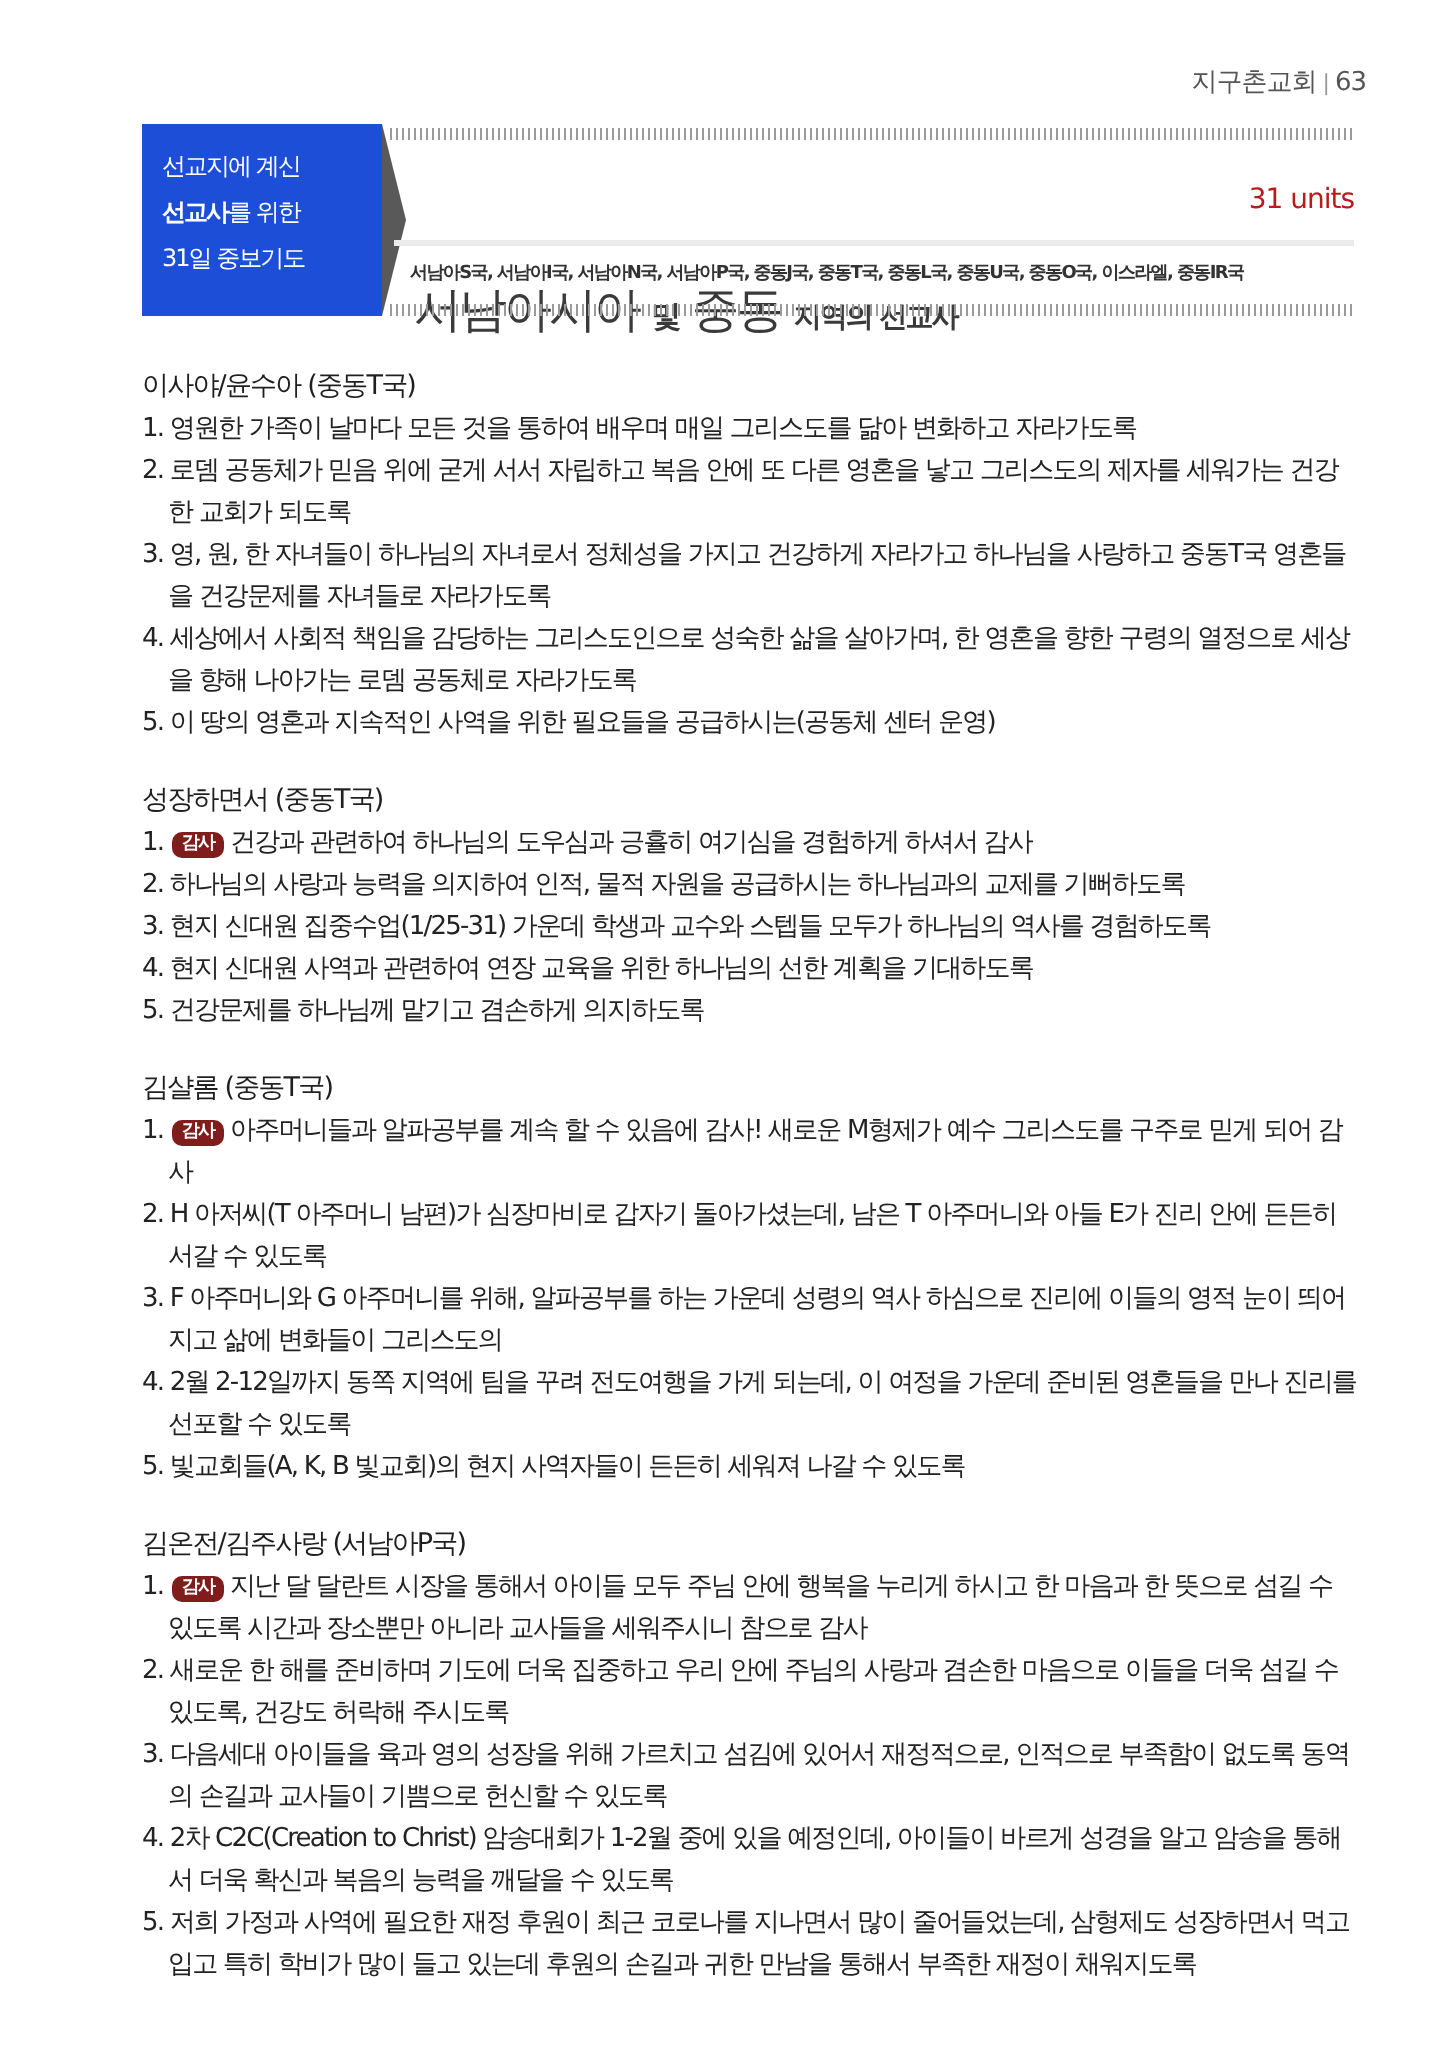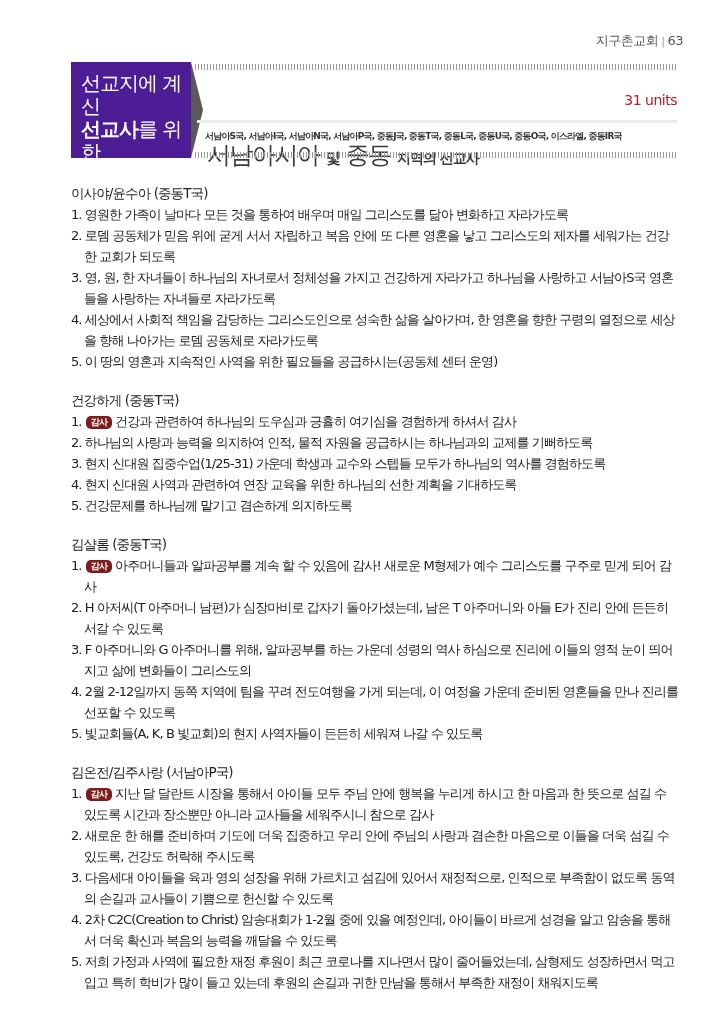--- a/index.html
+++ b/index.html
@@ -10,22 +10,22 @@
   }
   .page-header {
     position: absolute; top: 32px; right: 40px;
     font-size: 13px; color: #555; letter-spacing: -0.5px;
   }
   .page-header .sep { color: #999; margin: 0 3px; font-size: 11px; }
 
   .banner { position: absolute; left: 71px; top: 62px; width: 606px; height: 96px; }
   .banner-box {
     position: absolute; left: 0; top: 0; width: 120px; height: 96px;
-    background: #4c1d95; color: #fff;
-    font-size: 20px; line-height: 23px; letter-spacing: -1px;
+    background: #1d4ed8; color: #fff;
+    font-size: 12px; line-height: 23px; letter-spacing: -1px;
     padding: 10px 0 0 10px; box-sizing: border-box;
   }
   .banner-box b { font-weight: bold; }
   .banner-arrow {
     position: absolute; left: 120px; top: 0; width: 0; height: 0;
     border-top: 48px solid transparent; border-bottom: 48px solid transparent;
     border-left: 12px solid #595959;
   }
   .dotline {
     position: absolute; left: 124px; right: 0; height: 6px;
@@ -90,26 +90,26 @@
   <div class="banner-rule"></div>
   <div class="banner-countries">서남아S국, 서남아I국, 서남아N국, 서남아P국, 중동J국, 중동T국, 중동L국, 중동U국, 중동O국, 이스라엘, 중동IR국</div>
   <div class="dotline bottom"></div>
 </div>
 
 <div class="content" id="content">
     <div class="section">
       <div class="name-line"><span class="name">이사야/윤수아</span> <span>(중동T국)</span></div>
       <div class="item"><span>1.</span> <span>영원한 가족이 날마다 모든 것을 통하여 배우며 매일 그리스도를 닮아 변화하고 자라가도록</span></div>
       <div class="item"><span>2.</span> <span>로뎀 공동체가 믿음 위에 굳게 서서 자립하고 복음 안에 또 다른 영혼을 낳고 그리스도의 제자를 세워가는 건강한 교회가 되도록</span></div>
-      <div class="item"><span>3.</span> <span>영, 원, 한 자녀들이 하나님의 자녀로서 정체성을 가지고 건강하게 자라가고 하나님을 사랑하고 서남아S국 영혼들을 사랑하는 자녀들로 자라가도록</span></div>
+      <div class="item"><span>3.</span> <span>영, 원, 한 자녀들이 하나님의 자녀로서 정체성을 가지고 건강하게 자라가고 하나님을 사랑하고 중동T국 영혼들을 건강문제를 자녀들로 자라가도록</span></div>
       <div class="item"><span>4.</span> <span>세상에서 사회적 책임을 감당하는 그리스도인으로 성숙한 삶을 살아가며, 한 영혼을 향한 구령의 열정으로 세상을 향해 나아가는 로뎀 공동체로 자라가도록</span></div>
       <div class="item"><span>5.</span> <span>이 땅의 영혼과 지속적인 사역을 위한 필요들을 공급하시는(공동체 센터 운영)</span></div>
     </div>
     <div class="section">
-      <div class="name-line"><span class="name">건강하게</span> <span>(중동T국)</span></div>
+      <div class="name-line"><span class="name">성장하면서</span> <span>(중동T국)</span></div>
       <div class="item"><span>1.</span> <span class="badge">감사</span><span>건강과 관련하여 하나님의 도우심과 긍휼히 여기심을 경험하게 하셔서 감사</span></div>
       <div class="item"><span>2.</span> <span>하나님의 사랑과 능력을 의지하여 인적, 물적 자원을 공급하시는 하나님과의 교제를 기뻐하도록</span></div>
       <div class="item"><span>3.</span> <span>현지 신대원 집중수업(1/25-31) 가운데 학생과 교수와 스텝들 모두가 하나님의 역사를 경험하도록</span></div>
       <div class="item"><span>4.</span> <span>현지 신대원 사역과 관련하여 연장 교육을 위한 하나님의 선한 계획을 기대하도록</span></div>
       <div class="item"><span>5.</span> <span>건강문제를 하나님께 맡기고 겸손하게 의지하도록</span></div>
     </div>
     <div class="section">
       <div class="name-line"><span class="name">김샬롬</span> <span>(중동T국)</span></div>
       <div class="item"><span>1.</span> <span class="badge">감사</span><span>아주머니들과 알파공부를 계속 할 수 있음에 감사! 새로운 M형제가 예수 그리스도를 구주로 믿게 되어 감사</span></div>
       <div class="item"><span>2.</span> <span>H 아저씨(T 아주머니 남편)가 심장마비로 갑자기 돌아가셨는데, 남은 T 아주머니와 아들 E가 진리 안에 든든히 서갈 수 있도록</span></div>

